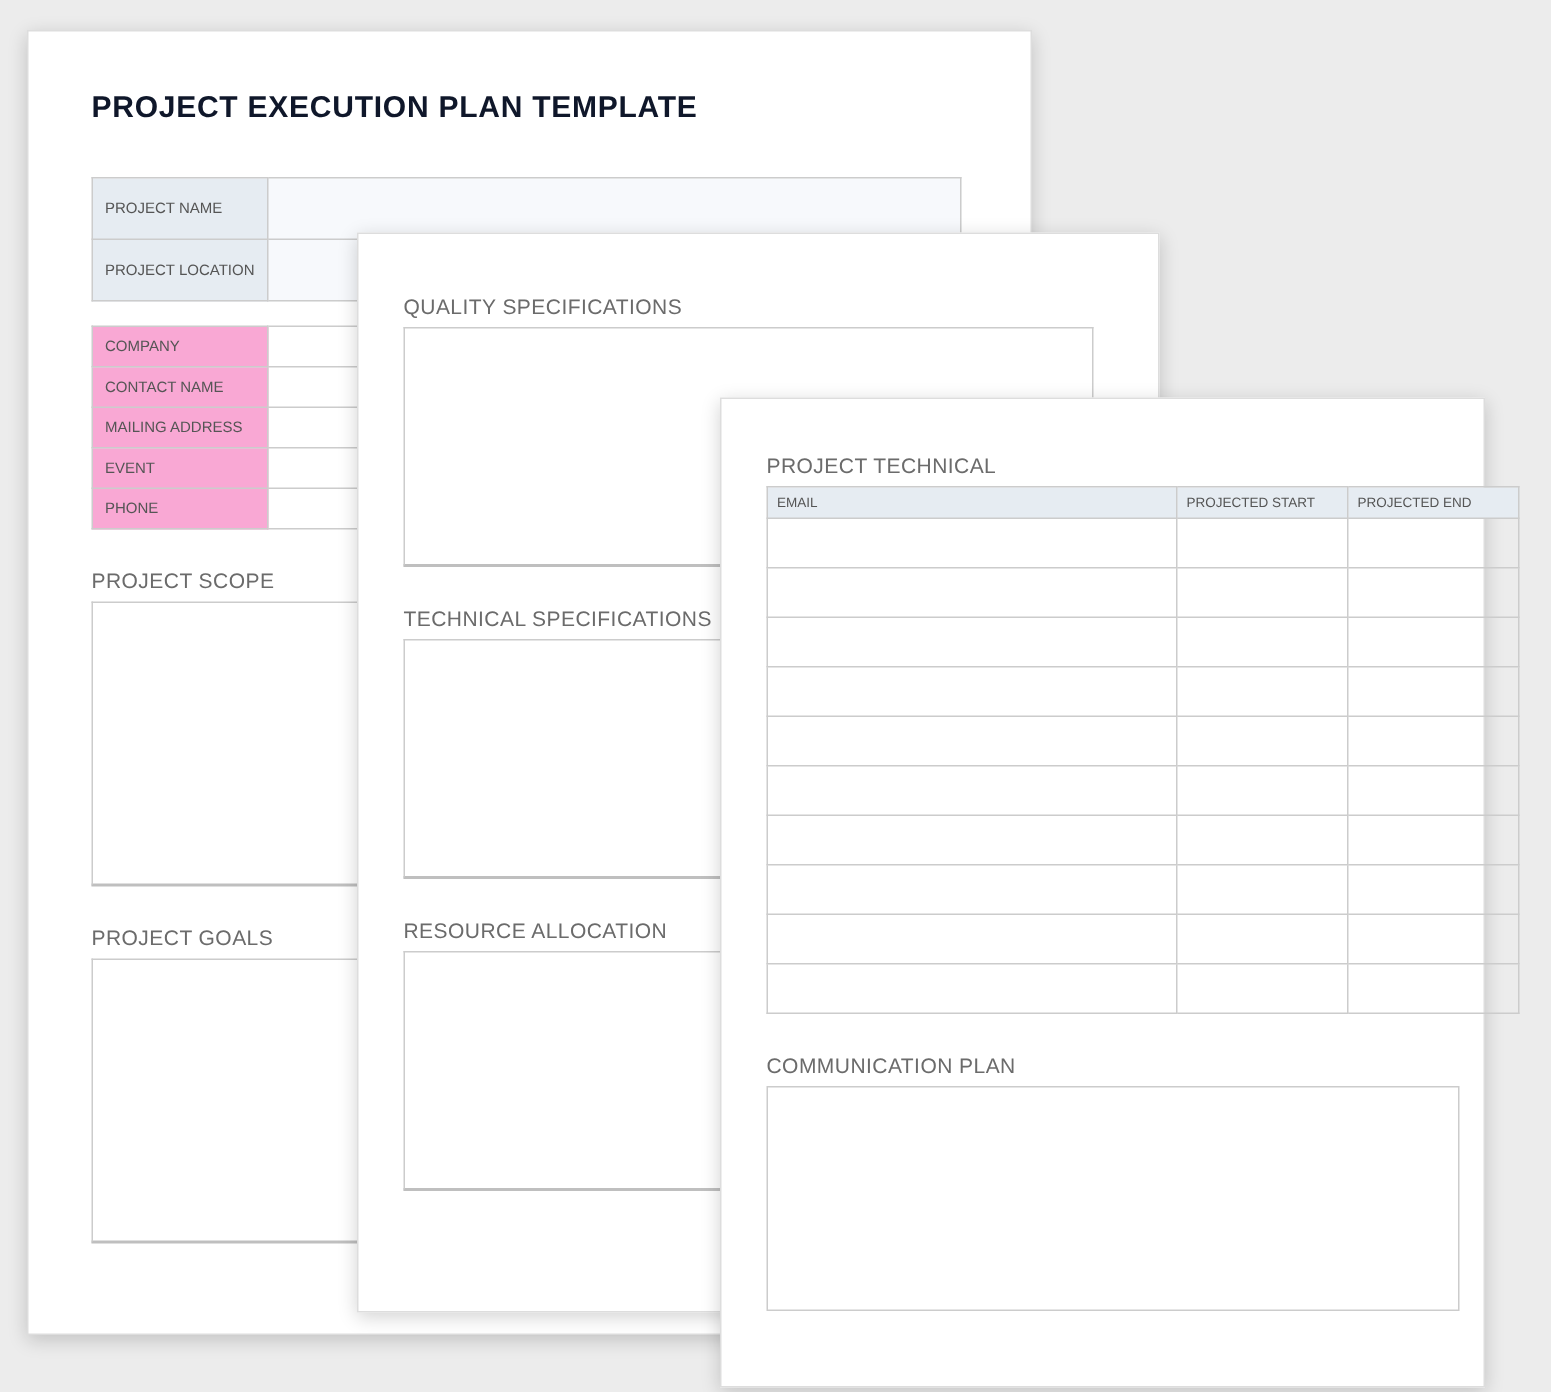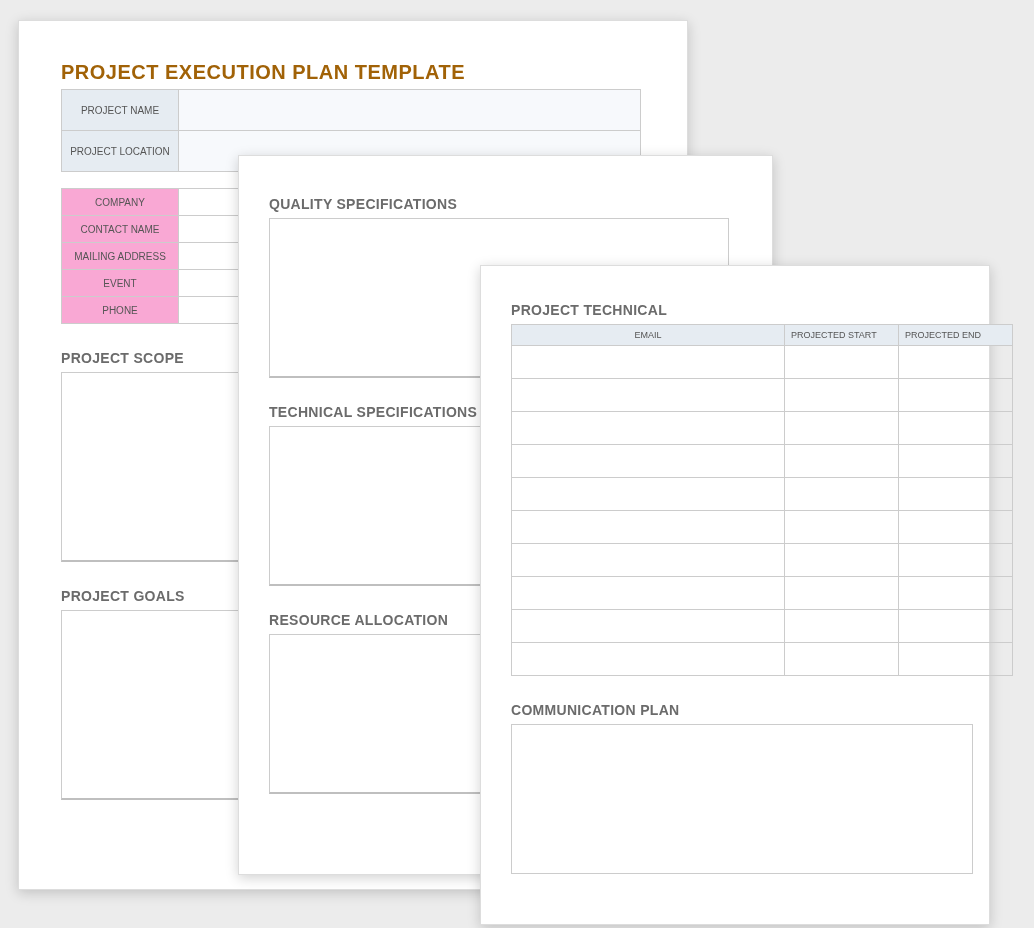--- a/index.html
+++ b/index.html
@@ -12,34 +12,34 @@
   }
   .page{
     position:absolute;background:#fff;
     border:1px solid #ddd;
     box-shadow:0 3px 12px rgba(0,0,0,.18);
     box-sizing:border-box;
   }
   
   .p1{left:18px;top:20px;width:670px;height:870px;padding:40px 42px}
   .p1 h1{
-    margin:0 0 5px 0;
+    margin:0 0 34px 0;
     font-size:20px;letter-spacing:.5px;font-weight:700;
-    color:#a16207;
+    color:#0f172a;
   }
   table{border-collapse:collapse;width:580px;table-layout:fixed}
   td,th{border:1px solid #ccc;font-size:10px;color:#555;font-weight:400;
-    padding:6px 8px;text-align:center;vertical-align:middle}
+    padding:6px 8px;text-align:left;vertical-align:middle}
   .t-top td.lab{width:100px;background:#e6ecf2;height:28px;font-size:10px}
   .t-top td.val{background:#f7f9fc;height:28px}
   .t-info{margin-top:16px}
   .t-info td.lab{width:100px;background:#f9a8d4;height:14px}
   .t-info td.val{height:14px}
   .sect{margin-top:26px}
-  .sect h2{margin:0 0 6px 0;font-size:14px;font-weight:700;letter-spacing:.3px;color:#6b6b6b}
+  .sect h2{margin:0 0 6px 0;font-size:14px;font-weight:400;letter-spacing:.3px;color:#6b6b6b}
   .bigbox{border:1px solid #ccc;border-bottom:2px solid #bfbfbf;height:190px;width:580px;box-sizing:border-box}
   
   .p2{left:238px;top:155px;width:535px;height:720px;padding:40px 30px 30px 30px}
   .p2 .bigbox{width:460px;height:160px}
   
   .p3{left:480px;top:265px;width:510px;height:660px;padding:36px 30px 30px 30px}
   .p3 table{width:462px}
   .p3 th{background:#e6ecf2;font-size:9px;padding:5px 6px}
   .p3 th.c1{width:260px}
   .p3 th.c2,.p3 th.c3{text-align:left;width:101px}

